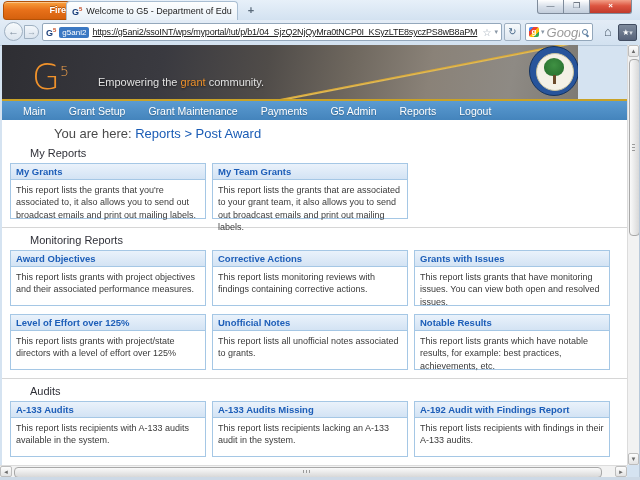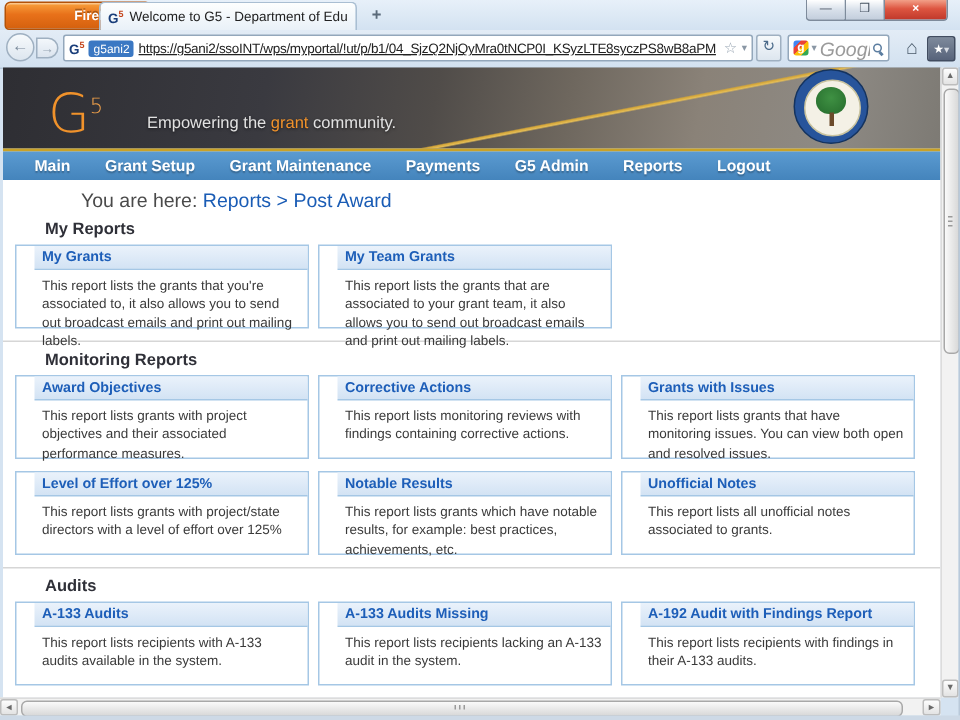--- a/index.html
+++ b/index.html
@@ -62,21 +62,21 @@
   .mag::before{content:"";position:absolute;left:0;top:0;width:4px;height:4px;border:1.5px solid #5b7da0;border-radius:50%;}
   .mag::after{content:"";position:absolute;left:5px;top:5px;width:3px;height:1.5px;background:#5b7da0;transform:rotate(45deg);transform-origin:0 0;}
   .home-btn{position:absolute;left:600px;top:22px;width:16px;height:19px;
     color:#4a5a6a;font-size:13px;line-height:19px;text-align:center;}
   .bm-btn{position:absolute;left:618px;top:24px;width:19px;height:17px;border-radius:2px;
     background:linear-gradient(#7e8a9c,#57637a);border:1px solid #414c60;box-sizing:border-box;
     color:#fff;font-size:8px;line-height:15px;text-align:center;}
   .bm-btn .url-caret{color:#d5dae2;}
 
   
-  .banner{position:absolute;left:2px;top:45px;width:625px;height:54px;overflow:hidden;
+  .banner{position:absolute;left:2px;top:45px;width:576px;height:54px;overflow:hidden;
     background:linear-gradient(100deg,#2e2e33 0%,#3a3a40 28%,#504c49 46%,#6e675e 60%,#8a8278 74%,#8e8a84 88%,#7d7a74 100%);}
   .shelves{position:absolute;left:295px;top:0;width:245px;height:54px;opacity:.75;transform:skewX(-6deg);
     background:repeating-linear-gradient(90deg,#a8895e 0 5px,#4a3categorical520 5px 8px,#8a6a46 8px 14px,#3a2c1c 14px 17px,#c3a877 17px 22px,#5c452c 22px 26px);}
   .gold-swoosh{position:absolute;left:150px;top:-10px;width:520px;height:80px;
     background:linear-gradient(169deg,transparent 48.8%,#d4a63a 49.3%,#e4bc55 50%,transparent 50.6%);}
   .g5-logo{position:absolute;left:30px;top:2px;color:#f0922b;font-size:36px;font-weight:300;
     font-family:"DejaVu Sans",sans-serif;line-height:48px;}
   .g5-logo sup{font-size:14px;color:#f0a04a;}
   .tagline{position:absolute;left:96px;top:31px;font-size:11px;color:#e2e2e2;
     text-shadow:0 1px 2px rgba(0,0,0,.6);}
@@ -86,30 +86,30 @@
   .seal .ring{position:absolute;left:6px;top:6px;width:36px;height:36px;border-radius:50%;
     background:#f4f1e6;border:1px solid #c9c39f;}
   .seal .tree{position:absolute;left:14px;top:11px;width:20px;height:18px;border-radius:50% 50% 45% 45%;
     background:radial-gradient(circle at 50% 40%,#3f9143,#256b2c);}
   .seal .trunk{position:absolute;left:23px;top:28px;width:3px;height:9px;background:#6b4a2a;}
 
   .gold-line{position:absolute;left:2px;top:99px;width:625px;height:2px;background:#c9a227;}
   .navbar{position:absolute;left:2px;top:101px;width:625px;height:19px;
     background:linear-gradient(#5b9bd1,#4484bc);display:flex;align-items:center;gap:23px;
     padding-left:21px;box-sizing:border-box;}
-  .nav-item{color:#fff;font-size:10.5px;font-weight:bold;white-space:nowrap;text-shadow:0 1px 1px rgba(0,0,0,.25);}
+  .nav-item{color:#fff;font-size:10.5px;font-weight:normal;white-space:nowrap;text-shadow:0 1px 1px rgba(0,0,0,.25);}
 
   
   .content{position:absolute;left:2px;top:120px;width:625px;height:345px;background:#fff;overflow:hidden;}
   .breadcrumb{padding:6px 0 0 8px;font-size:13px;color:#4a4a4a;margin-left:44px;}
   .breadcrumb a{color:#1a5cb5;text-decoration:none;}
   .section-divider{height:1px;background:#d6d6d6;margin:8px 0 0 0;}
-  .section-heading{margin:6px 0 0 8px;font-size:11px;font-weight:bold;color:#2f3038;padding-left:20px;}
+  .section-heading{margin:6px 0 0 8px;font-size:11px;font-weight:normal;color:#2f3038;padding-left:20px;}
   .card-grid{display:flex;flex-wrap:wrap;gap:8px 6px;padding:4px 0 0 8px;}
-  .report-card{width:196px;height:56px;border:1px solid #a5c7e5;box-sizing:border-box;background:#fff;padding-left:12px;}
+  .report-card{width:196px;height:56px;border:1px solid #a5c7e5;box-sizing:border-box;background:#fff;}
   .card-header{height:15px;line-height:15px;padding:0 5px;font-size:9.5px;font-weight:bold;color:#1d5eb8;
     background:linear-gradient(#eaf2fb,#d3e3f4);border-bottom:1px solid #a5c7e5;white-space:nowrap;overflow:hidden;}
   .card-body{padding:4px 5px 0 5px;font-size:9px;line-height:1.38;color:#3a3a3a;}
 
   
   .vscroll{position:absolute;left:627px;top:45px;width:12px;height:420px;background:#f2f2f2;border-left:1px solid #dcdcdc;box-sizing:border-box;}
   .hscroll{position:absolute;left:0;top:465px;width:627px;height:12px;background:#f2f2f2;border-top:1px solid #dcdcdc;box-sizing:border-box;}
   .scroll-btn{position:absolute;background:linear-gradient(#fdfdfd,#e3e3e3);border:1px solid #bdbdbd;box-sizing:border-box;
     color:#6a6a6a;font-size:6px;text-align:center;line-height:10px;border-radius:2px;}
   .vscroll .up{left:0;top:0;width:11px;height:12px;}
@@ -223,26 +223,26 @@
           </div>
           <div class="report-card">
             <div class="card-header">Grants with Issues</div>
             <div class="card-body">This report lists grants that have monitoring issues. You can view both open and resolved issues.</div>
           </div>
           <div class="report-card">
             <div class="card-header">Level of Effort over 125%</div>
             <div class="card-body">This report lists grants with project/state directors with a level of effort over 125%</div>
           </div>
           <div class="report-card">
+            <div class="card-header">Unofficial Notes</div>
+            <div class="card-body">This report lists all unofficial notes associated to grants.</div>
+          </div>
+          <div class="report-card">
             <div class="card-header">Notable Results</div>
             <div class="card-body">This report lists grants which have notable results, for example: best practices, achievements, etc.</div>
-          </div>
-          <div class="report-card">
-            <div class="card-header">Unofficial Notes</div>
-            <div class="card-body">This report lists all unofficial notes associated to grants.</div>
           </div>
         </div>
         <div class="section-divider"></div>
         <div class="section-heading">Audits</div>
         <div class="card-grid">
           <div class="report-card">
             <div class="card-header">A-133 Audits</div>
             <div class="card-body">This report lists recipients with A-133 audits available in the system.</div>
           </div>
           <div class="report-card">

